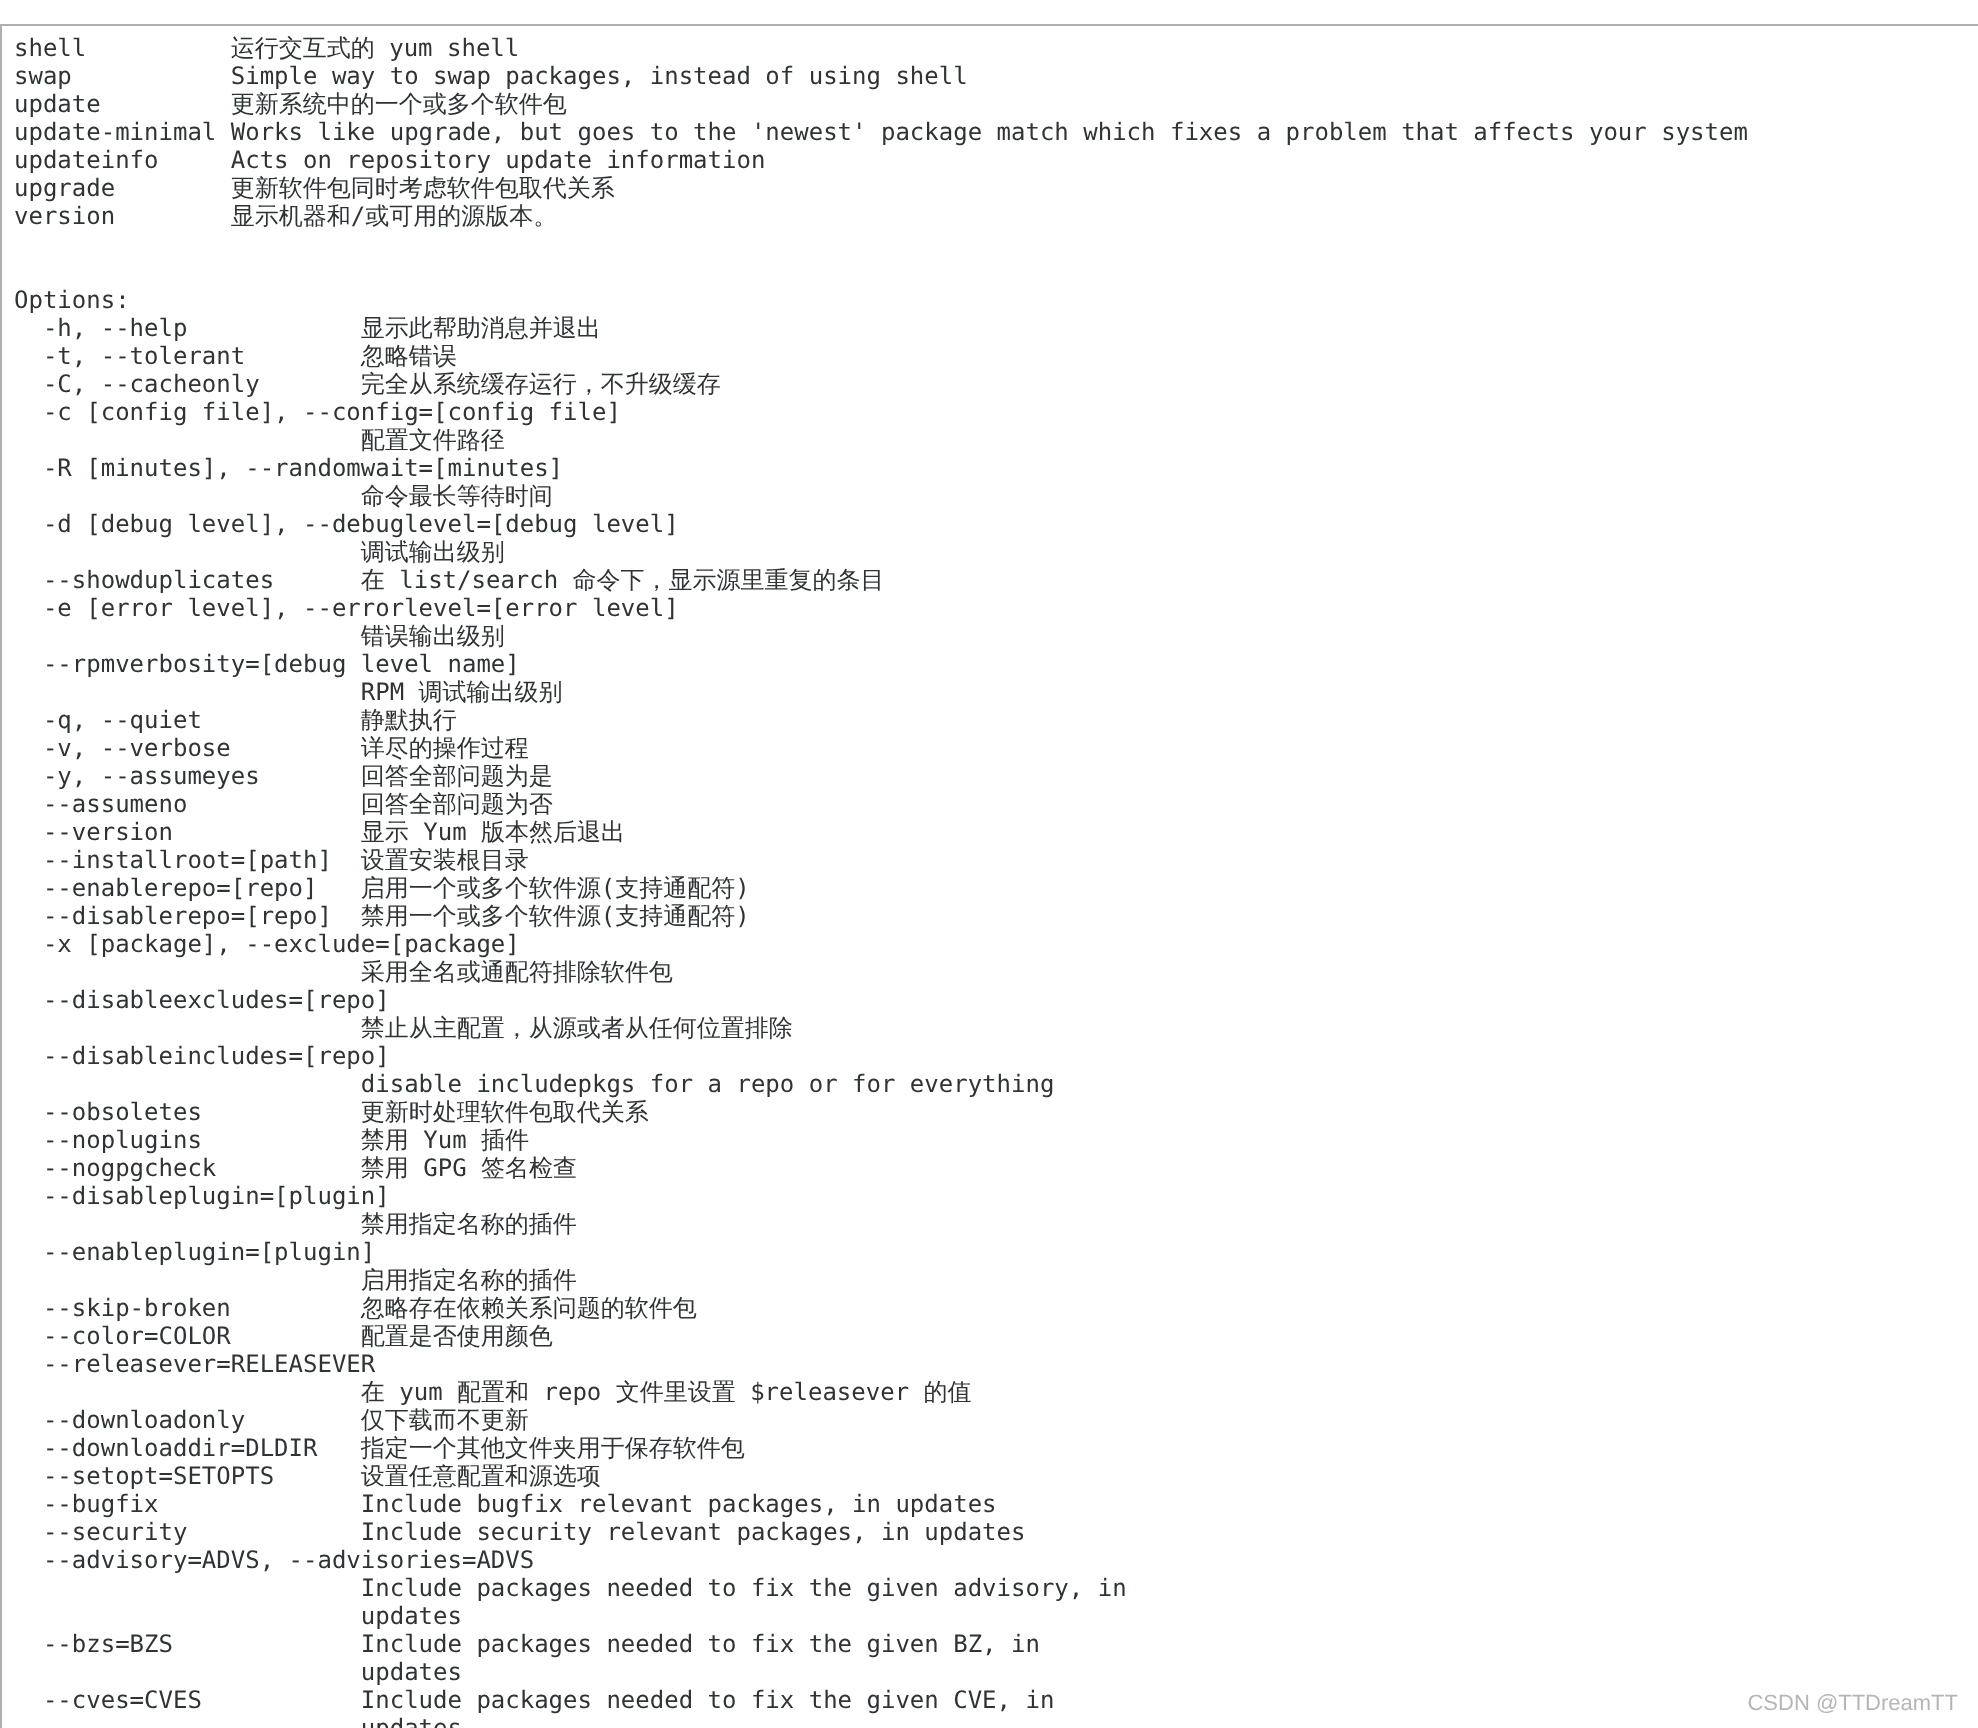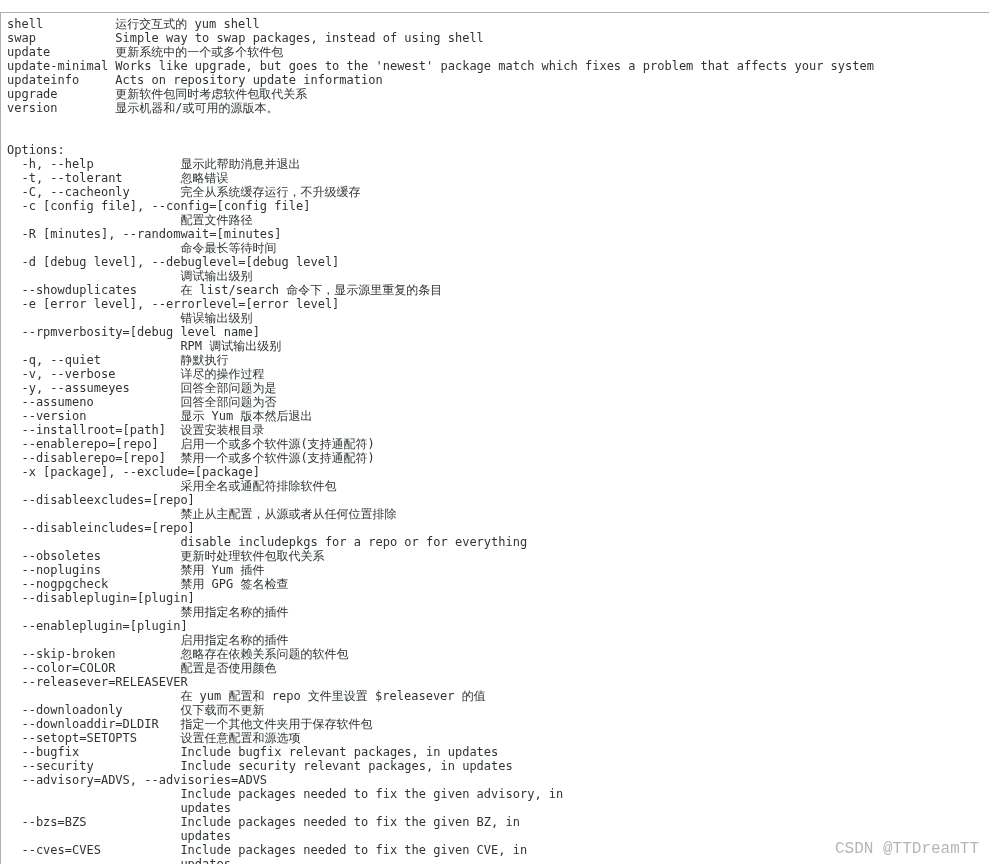--- a/index.html
+++ b/index.html
@@ -20,22 +20,22 @@
     box-sizing: border-box;
     width: 989px;
     height: 864px;
     border-left: 1px solid #b0b0b0;
     border-top: 1px solid #b0b0b0;
   }
   .watermark {
     position: absolute;
     bottom: 6px;
     right: 10px;
-    font-family: Liberation Mono, monospace;
-    font-size: 16px;
+    font-family: Liberation Sans, sans-serif;
+    font-size: 11px;
     color: rgba(120,120,120,0.55);
   }
 </style>
 </head>
 <body>
 
 <pre class="terminal" id="term">shell          运行交互式的 yum shell
 swap           Simple way to swap packages, instead of using shell
 update         更新系统中的一个或多个软件包
 update-minimal Works like upgrade, but goes to the 'newest' package match which fixes a problem that affects your system

